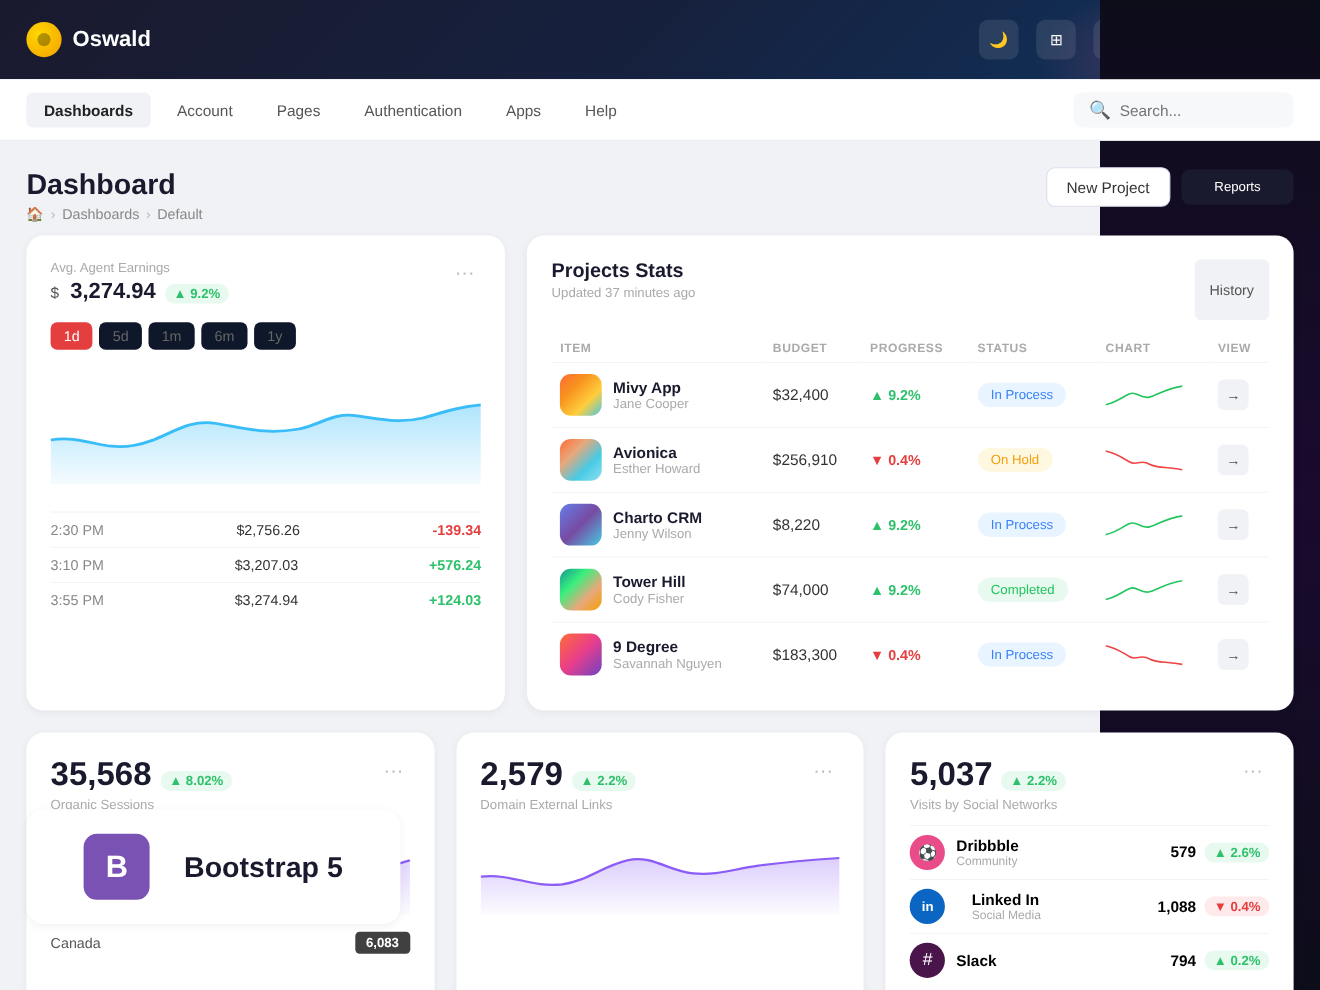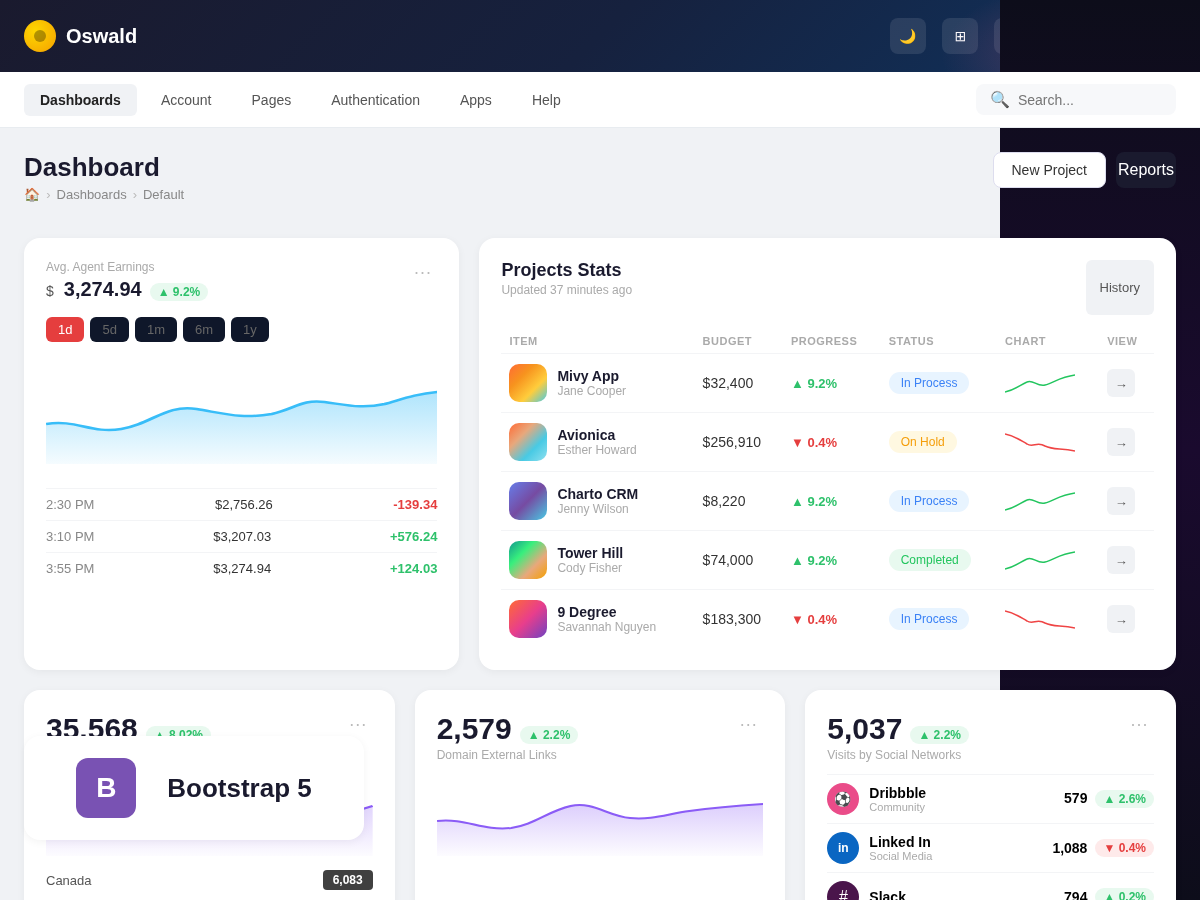--- a/index.html
+++ b/index.html
@@ -67,33 +67,33 @@
       margin-left: auto; display: flex; align-items: center;
       background: #f7f8fa; border-radius: 8px; padding: 6px 14px; gap: 8px;
       width: 200px;
     }
     .search-area input {
       border: none; background: transparent; font-size: 14px; color: #666;
       outline: none; width: 100%;
     }
 
     
-    .page-header { display: flex; align-items: flex-start; justify-content: space-between; margin-bottom: 36px; }
+    .page-header { display: flex; align-items: flex-start; justify-content: space-between; margin-bottom: 12px; }
     .page-title-area h1 { font-size: 26px; font-weight: 700; color: #1a1a2e; }
     .breadcrumb { display: flex; align-items: center; gap: 6px; margin-top: 4px; font-size: 13px; color: #888; }
     .breadcrumb-sep { color: #bbb; }
     .breadcrumb-link { color: #888; cursor: pointer; }
     .header-actions { display: flex; gap: 10px; align-items: center; }
     .btn-new-project {
       padding: 9px 18px; background: #fff; border: 1px solid #dde; border-radius: 8px;
       cursor: pointer; font-size: 14px; font-weight: 500; color: #333;
     }
     .btn-reports {
-      padding: 9px 2px; background: #1a1a2e; border: none; border-radius: 8px;
-      cursor: pointer; font-size: 16px; font-weight: 500; color: #fff;
+      padding: 9px 30px; background: #1a1a2e; border: none; border-radius: 8px;
+      cursor: pointer; font-size: 12px; font-weight: 500; color: #fff;
     }
 
     
     .dashboard-grid { display: grid; grid-template-columns: 1fr 1.6fr; gap: 20px; margin-bottom: 20px; }
     .card {
       background: #fff; border-radius: 16px; padding: 22px;
       box-shadow: 0 2px 8px rgba(0,0,0,0.05);
     }
 
     
@@ -482,21 +482,21 @@
               <div style="font-size:14px;font-weight:600;">Dribbble</div>
               <div style="font-size:11px;color:#aaa;">Community</div>
             </div>
           </div>
           <div style="display:flex;align-items:flex-start;gap:8px;">
             <span style="font-size:14px;font-weight:600;">579</span>
             <span class="badge-up">▲ 2.6%</span>
           </div>
         </div>
         <div style="display:flex; align-items:center; justify-content:space-between; padding:8px 0; border-top:1px solid #f3f4f6;">
-          <div style="display:flex; align-items:center; gap:10px;">
+          <div style="display:flex; align-items:center; gap:24px;">
             <div style="width:32px;height:32px;border-radius:50%;background:#0a66c2;display:flex;align-items:center;justify-content:center;color:#fff;font-size:12px;font-weight:700;">in</div>
             <div>
               <div style="font-size:14px;font-weight:600;">Linked In</div>
               <div style="font-size:11px;color:#aaa;">Social Media</div>
             </div>
           </div>
           <div style="display:flex;align-items:center;gap:8px;">
             <span style="font-size:14px;font-weight:600;">1,088</span>
             <span class="badge-down">▼ 0.4%</span>
           </div>

